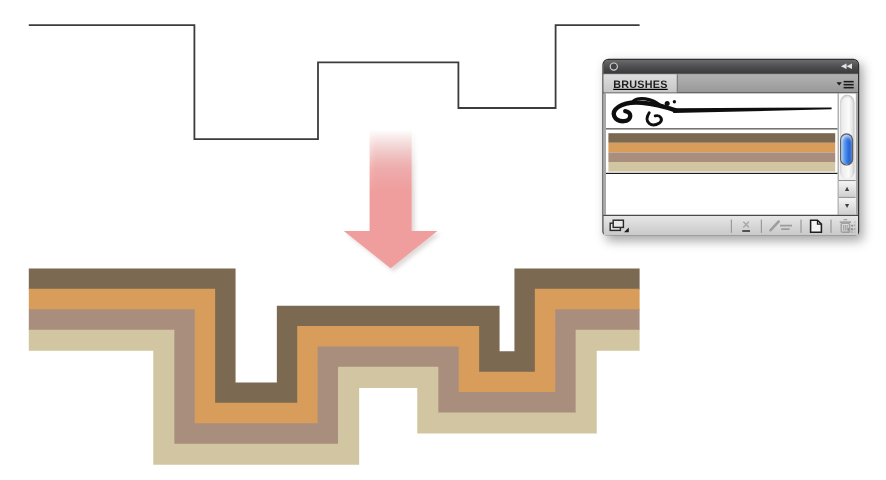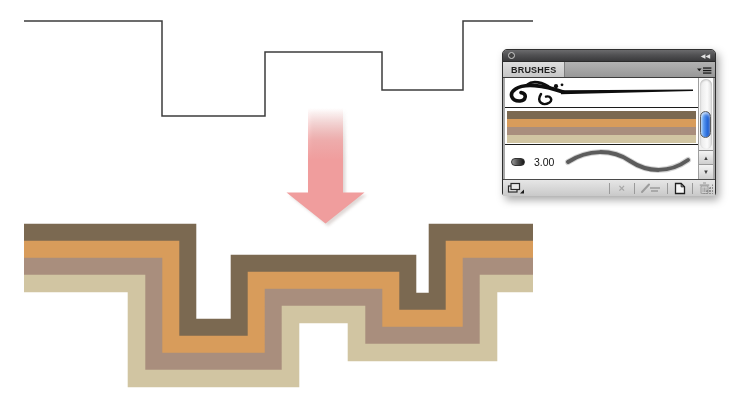--- a/index.html
+++ b/index.html
@@ -4,21 +4,21 @@
 <style>
   html,body{margin:0;padding:0;background:#fff;}
   *{box-sizing:border-box;}
   .stage{position:relative;width:738px;height:400px;background:#fff;overflow:hidden;
          font-family:"Liberation Sans",sans-serif;}
   #drawing-svg{position:absolute;left:0;top:0;}
 
   
   .panel{position:absolute;left:502px;top:49px;width:214px;height:147px;
          border-radius:5px 5px 3px 3px;box-shadow:3px 4px 9px rgba(0,0,0,.35);
-         background:#ababab;border:1px solid #2f2f2f;}
+         background:#ababab;border:1px solid #2f2f2f;text-decoration:underline;}
   .titlebar{height:12px;border-radius:4px 4px 0 0;position:relative;
             background:linear-gradient(180deg,#6b6b6d 0%,#515153 45%,#3a3a3c 100%);
             border-bottom:1px solid #2a2a2a;}
   .closedot{position:absolute;left:5px;top:2px;width:7px;height:7px;border-radius:50%;
             border:1px solid #cfcfcf;background:#444;}
   .collapse{position:absolute;right:5px;top:1px;font-size:6px;color:#e2e2e2;
             letter-spacing:0px;line-height:10px;}
   .tabbar{height:16px;display:flex;align-items:stretch;position:relative;
           background:linear-gradient(180deg,#b2b2b2,#989898);border-bottom:1px solid #3d3d3d;}
   .tab{background:linear-gradient(180deg,#dedede,#c6c6c6);border-right:1px solid #7d7d7d;
@@ -129,28 +129,20 @@
             <circle cx="51" cy="8.2" r="2.1" fill="#0e0e0e"></circle>
             <circle cx="57" cy="6.8" r="1.4" fill="#0e0e0e"></circle>
           </svg>
         </div>
         <div class="row row2" id="pattern-preview">
             <div class="stripe" style="background: rgb(123, 105, 81);"></div>
             <div class="stripe" style="background: rgb(216, 156, 91);"></div>
             <div class="stripe" style="background: rgb(169, 142, 125);"></div>
             <div class="stripe" style="background: rgb(209, 197, 162);"></div>
           </div>
-        <div class="row row3">
-          <span class="cal-tip"></span>
-          <span class="cal-size">3.00</span>
-          <svg width="128" height="30" viewBox="0 0 128 30">
-            <path d="M4,15 C24,2 48,2 66,14 C84,26 106,26 124,13" fill="none" stroke="#4f4f4f" stroke-width="6" stroke-linecap="round" opacity="0.25"></path>
-            <path d="M4,15 C24,2 48,2 66,14 C84,26 106,26 124,13" fill="none" stroke="#4f4f4f" stroke-width="4" stroke-linecap="round" opacity="0.9"></path>
-          </svg>
-        </div>
       </div>
       <div class="scrollbar">
         <div class="sb-track"></div>
         <div class="sb-thumb"></div>
         <div class="sb-btns">
           <div class="sb-btn">▲</div>
           <div class="sb-btn">▼</div>
         </div>
       </div>
     </div>

